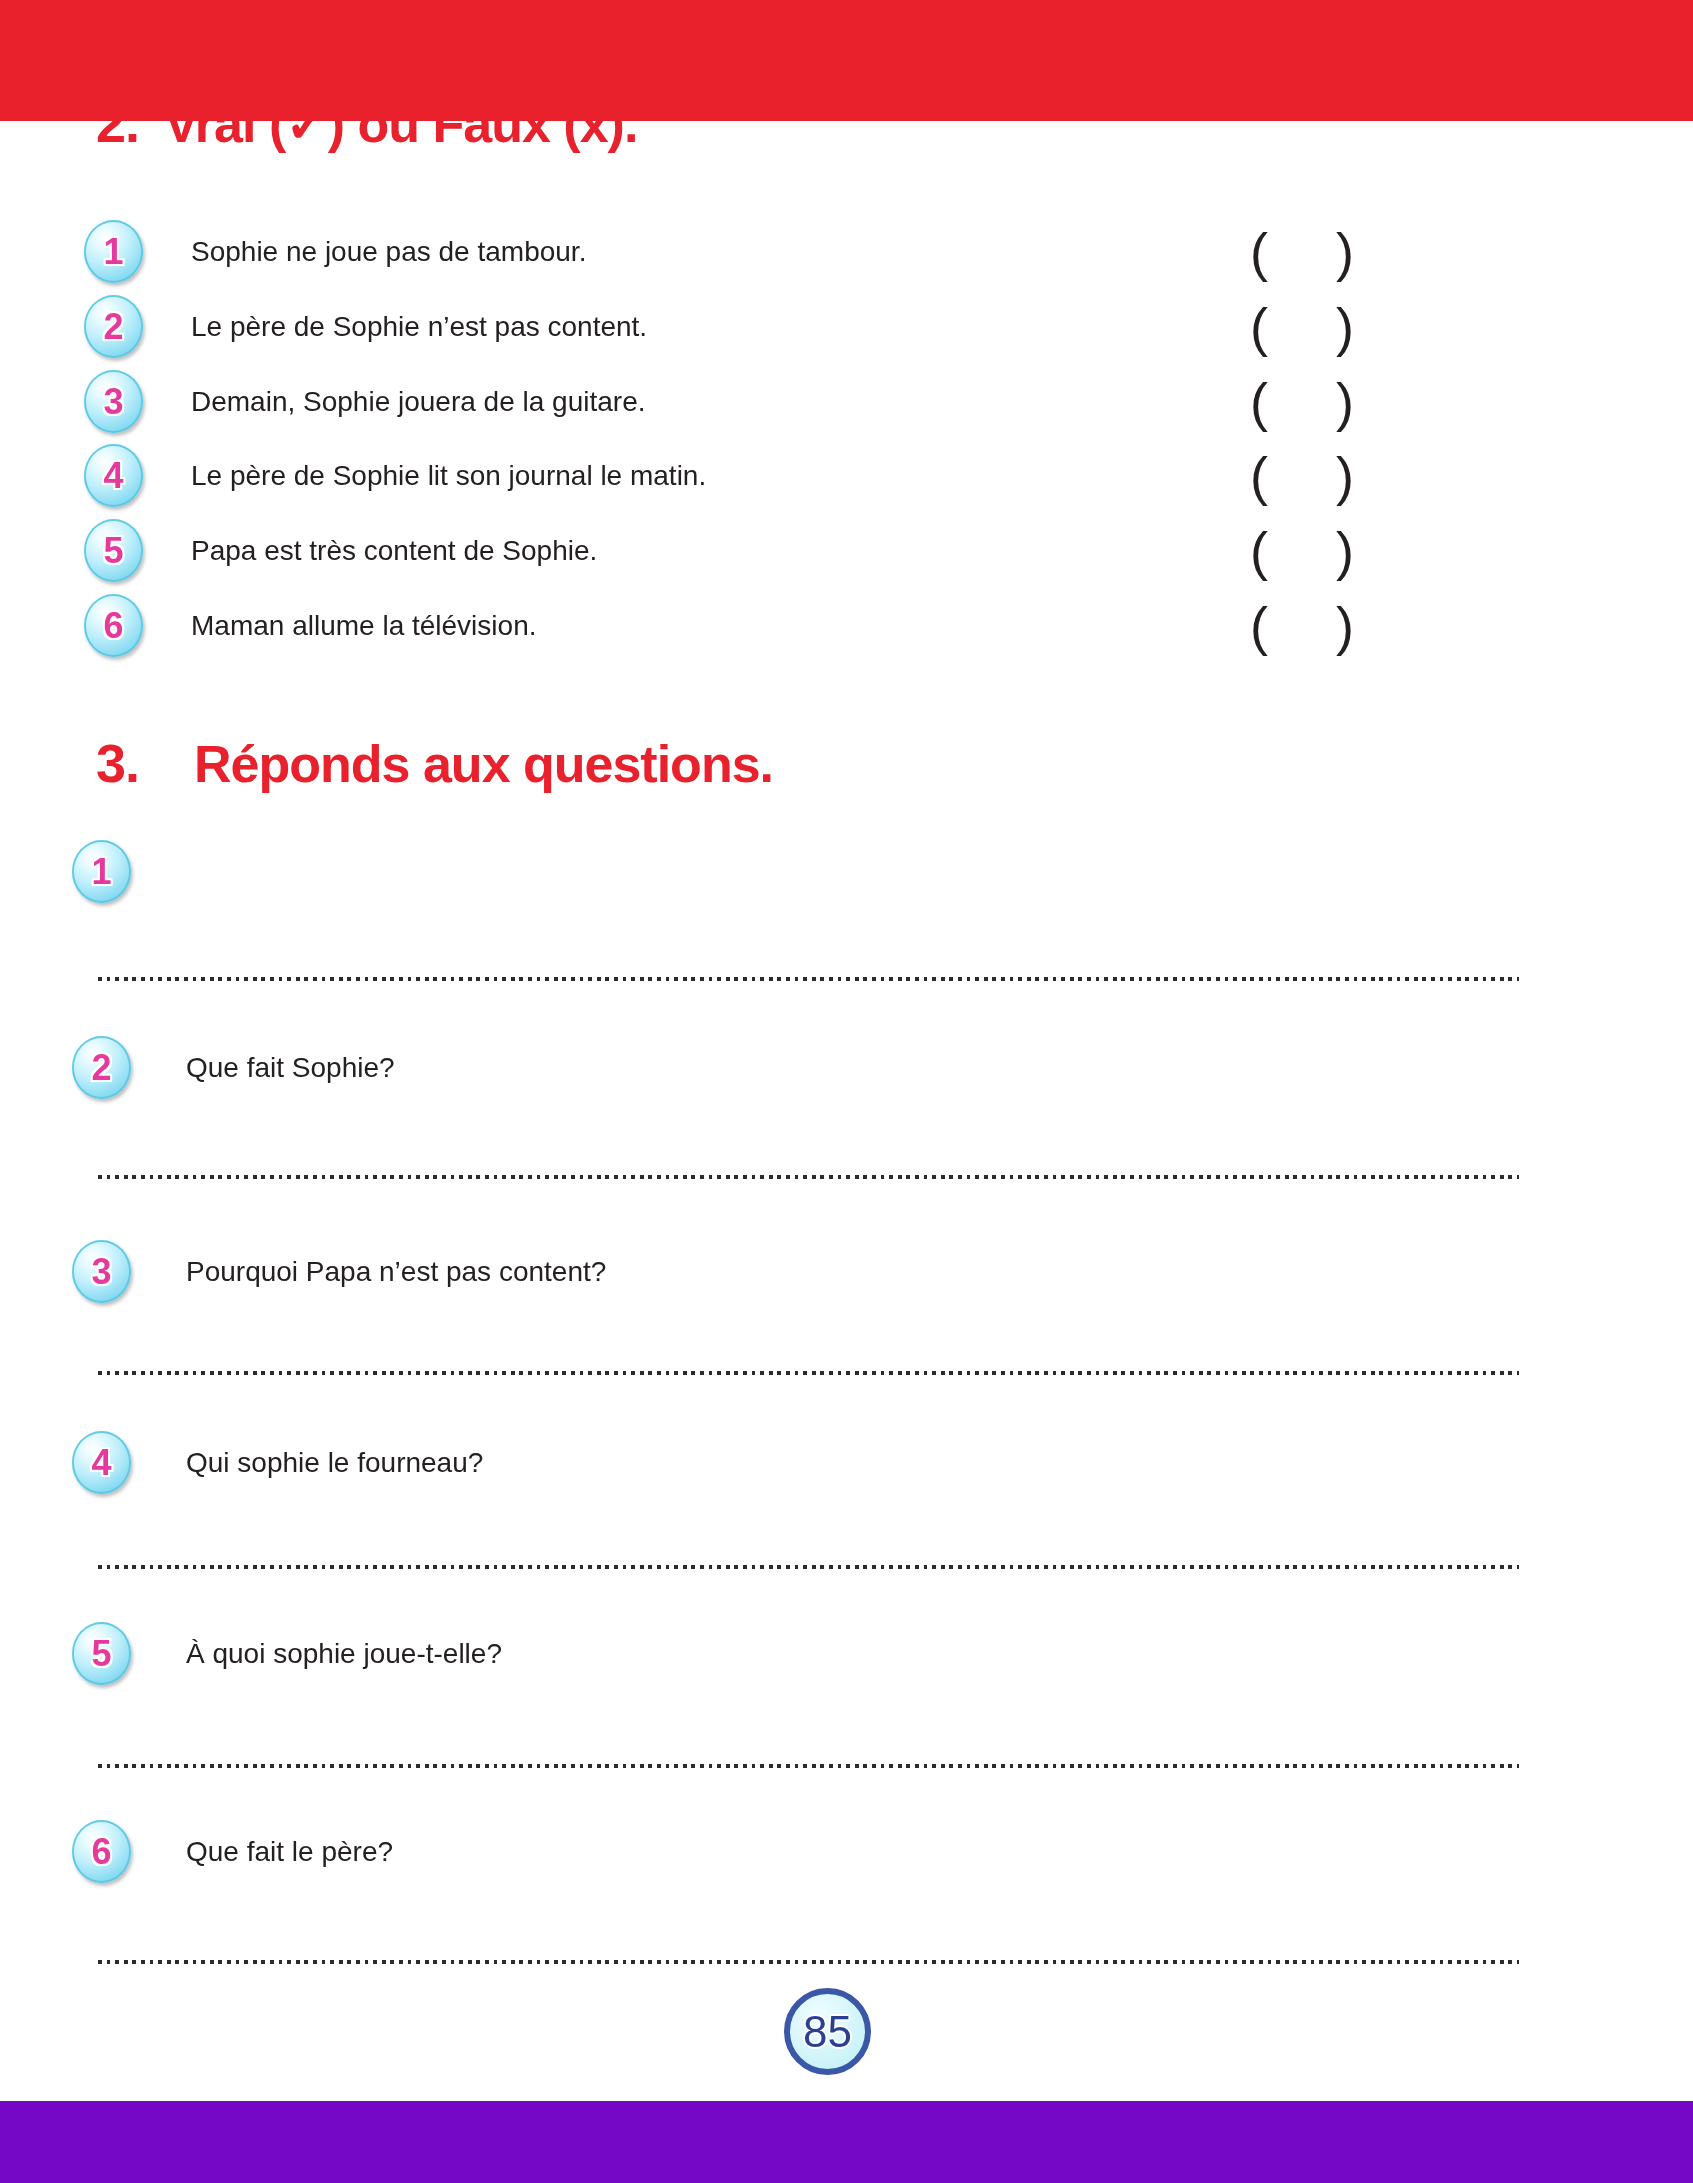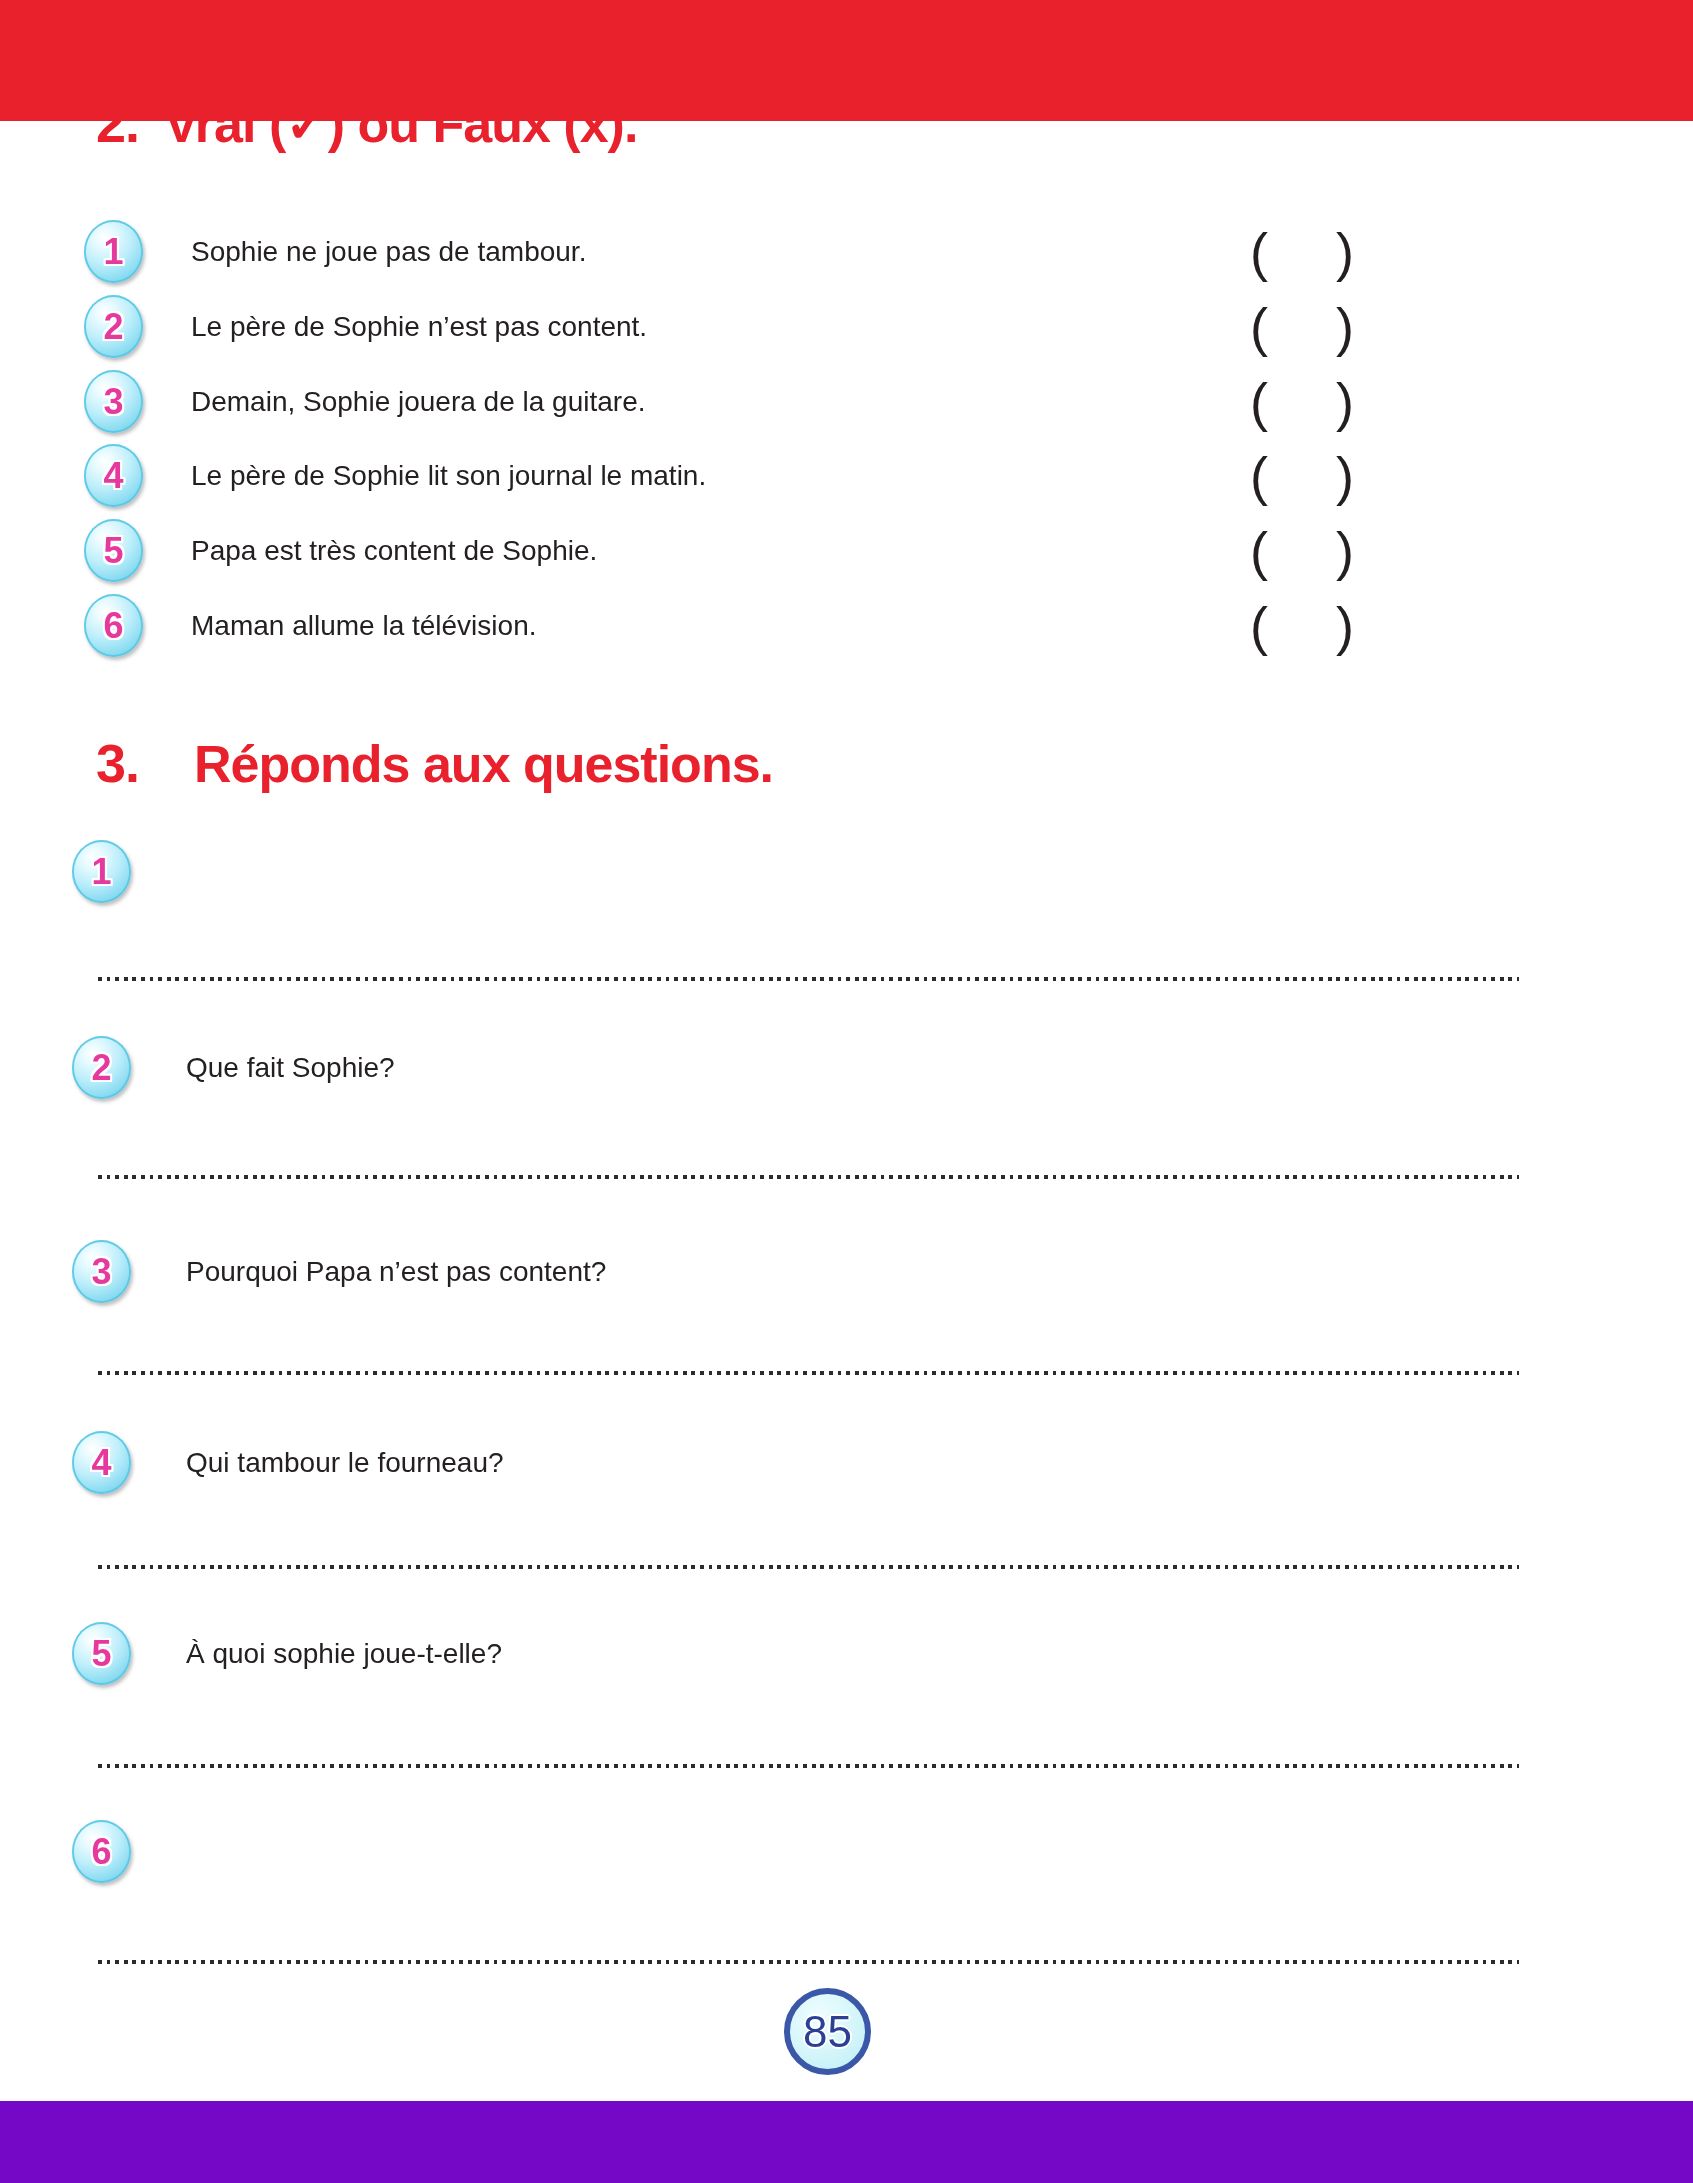--- a/index.html
+++ b/index.html
@@ -173,36 +173,37 @@
         <span class="badge-num">3</span>
       </span>
     <span class="row-text q-text">Pourquoi Papa n’est pas content?</span>
   </div>
   <div class="answer-line" style="top:1371px"></div>
 
   <div class="row" style="top:1431px">
     <span class="badge" style="left:72px">
         <span class="badge-num">4</span>
       </span>
-    <span class="row-text q-text">Qui tambour le fourneau?</span>
+    <span class="row-text q-text">Qui sophie le fourneau?</span>
   </div>
   <div class="answer-line" style="top:1565px"></div>
 
   <div class="row" style="top:1622px">
     <span class="badge" style="left:72px">
         <span class="badge-num">5</span>
       </span>
     <span class="row-text q-text">À quoi sophie joue-t-elle?</span>
   </div>
   <div class="answer-line" style="top:1764px"></div>
 
   <div class="row" style="top:1820px">
     <span class="badge" style="left:72px">
         <span class="badge-num">6</span>
       </span>
+    <span class="row-text q-text">Que fait le père?</span>
   </div>
   <div class="answer-line" style="top:1960px"></div>
 
   <div class="page-badge">
     <span class="page-num">85</span>
   </div>
 
   <div class="banner-bottom"></div>
 
 </div>

